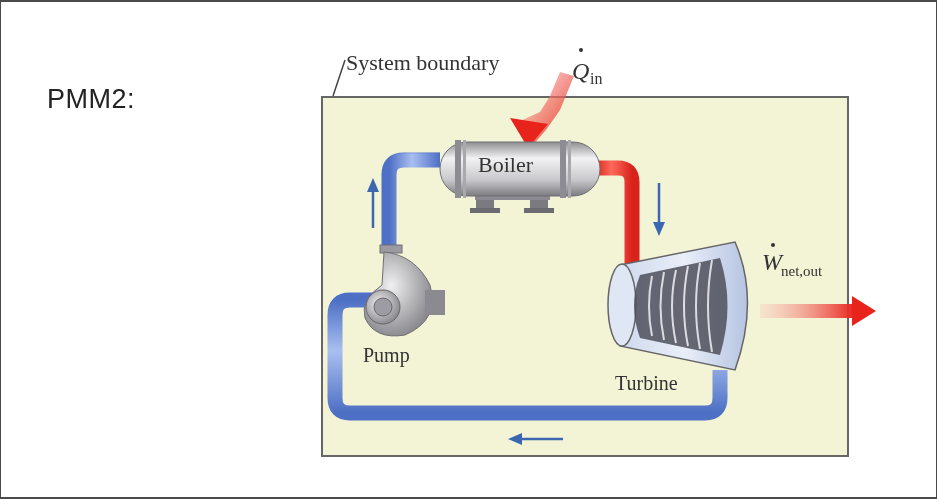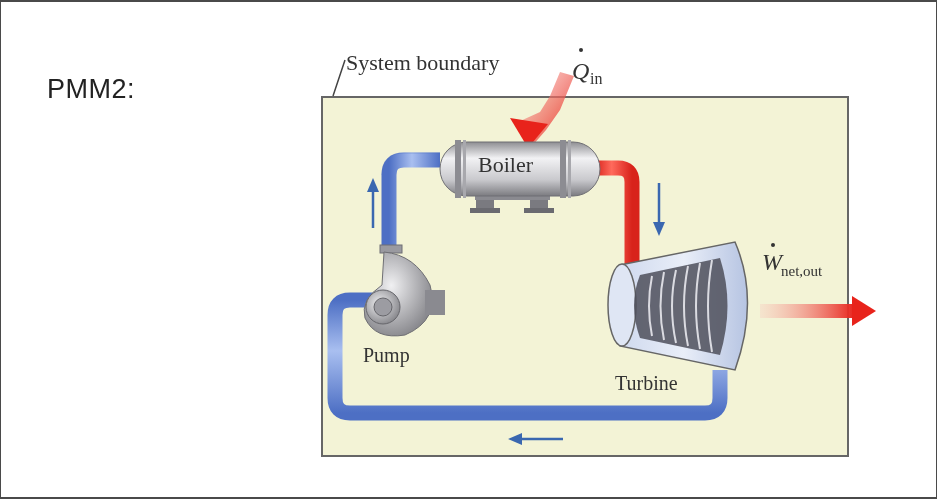--- a/index.html
+++ b/index.html
@@ -1,18 +1,18 @@
 <!DOCTYPE html>
 <html><head>
 <meta charset="utf-8">
 <style>
   html, body { margin:0; padding:0; }
   body { width:937px; height:499px; background:#ffffff; position:relative; overflow:hidden; font-family:"Liberation Sans", sans-serif; }
   .frame { position:absolute; left:0; top:0; width:935px; height:497px; border:1px solid #4a4a4a; border-top-width:2px; border-bottom-width:2px; box-sizing:border-box; width:937px; height:499px; }
-  .title { position:absolute; left:47px; top:74px; font-size:27px; color:#222; letter-spacing:0.5px; }
+  .title { position:absolute; left:47px; top:84px; font-size:27px; color:#222; letter-spacing:0.5px; }
   svg { position:absolute; left:0; top:0; }
   .serif { font-family:"Liberation Serif", "DejaVu Serif", serif; fill:#333; }
 </style>
 </head>
 <body>
 
 <div class="frame"></div>
 <div class="title">PMM2:</div>
 
 <svg width="937" height="499" viewBox="0 0 937 499">

